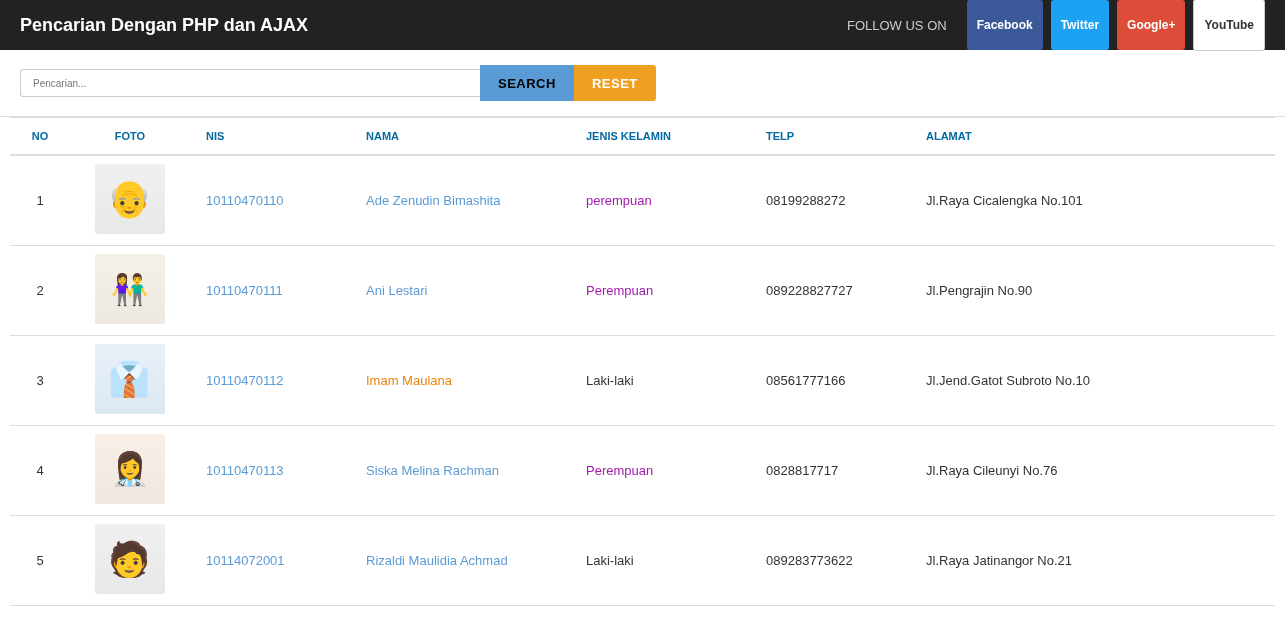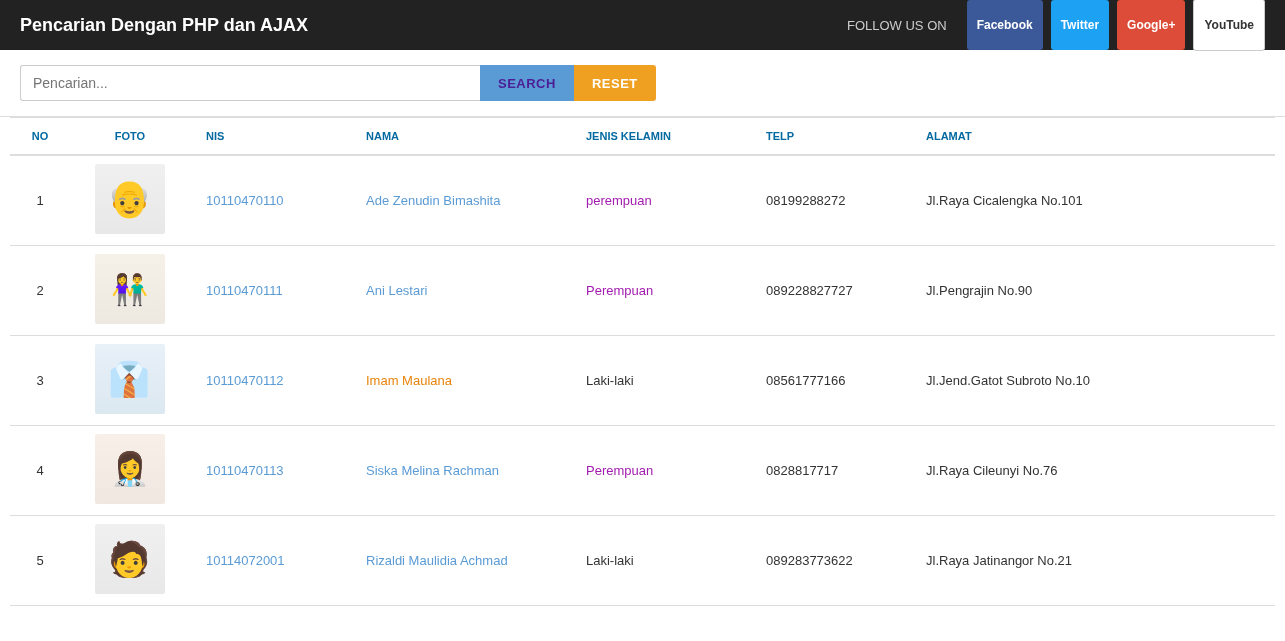--- a/index.html
+++ b/index.html
@@ -47,34 +47,34 @@
     
     .search-bar {
       padding: 15px 20px;
       border-bottom: 1px solid #ddd;
       display: flex;
       align-items: center;
       gap: 0;
     }
     .search-input {
       width: 460px;
-      height: 36px;
+      height: 28px;
       padding: 0 12px;
       border: 1px solid #ccc;
       border-right: none;
       border-radius: 3px 0 0 3px;
-      font-size: 14px;
+      font-size: 10px;
       color: #999;
       outline: none;
     }
     .btn-search {
       height: 36px;
       padding: 0 18px;
       background: #5b9bd5;
-      color: #4c1d95;
+      color: #000000;
       border: none;
       font-size: 13px;
       font-weight: bold;
       cursor: pointer;
       letter-spacing: 0.5px;
     }
     .btn-reset {
       height: 36px;
       padding: 0 18px;
       background: #f0a020;

